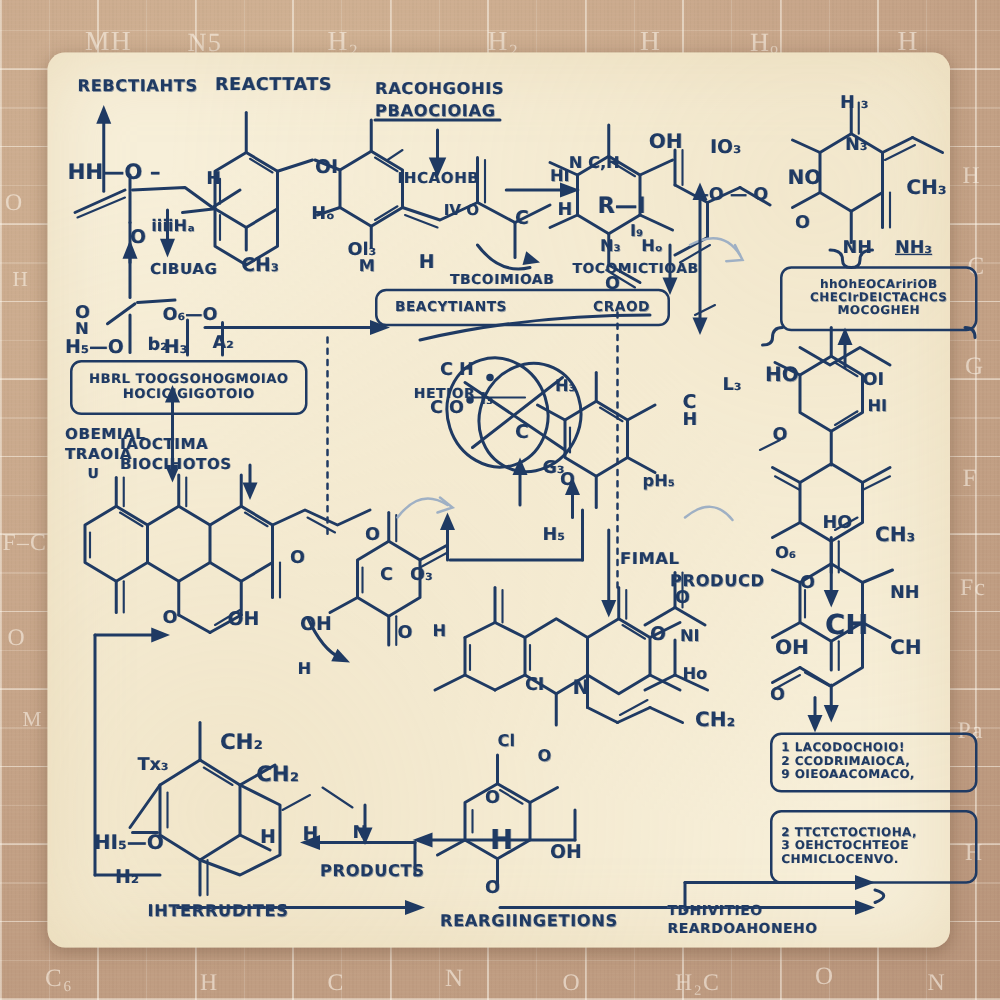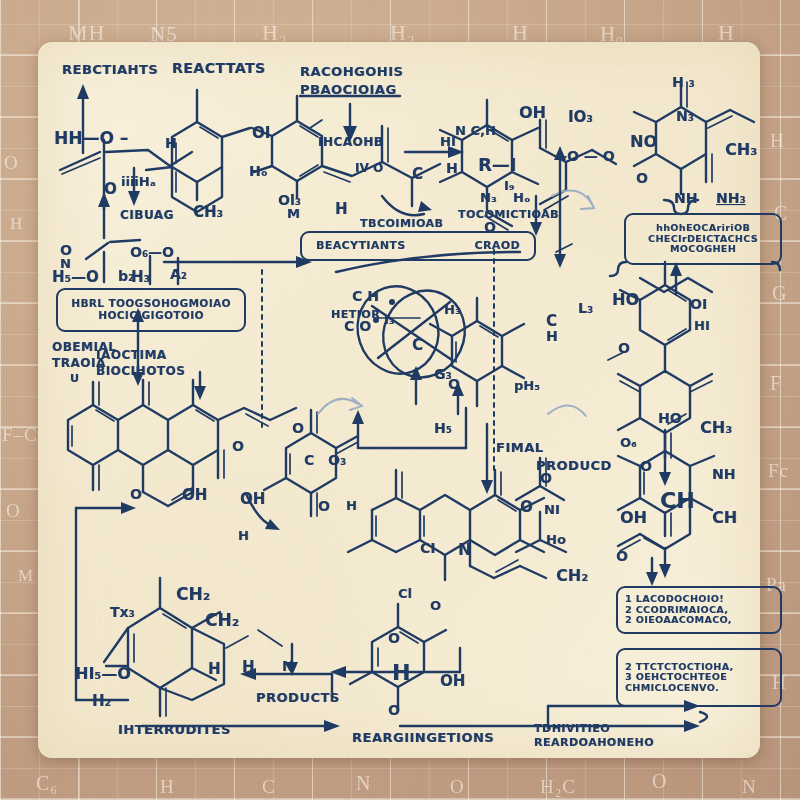--- a/index.html
+++ b/index.html
@@ -562,21 +562,21 @@
 
   <div class="box" style="left:624px;top:213px;width:158px;height:52px;">
     <div class="line" style="font-size:9.5px;">hhOhEOCAririOB</div>
     <div class="line" style="font-size:9.5px;">CHECIrDEICTACHCS</div>
     <div class="line" style="font-size:9.5px;">MOCOGHEH</div>
   </div>
 
   <div class="box left" style="left:616px;top:586px;width:166px;height:48px;align-items:flex-start;justify-content:center;">
     <div class="line" style="font-size:9.5px;">1  LACODOCHOIO!</div>
     <div class="line" style="font-size:9.5px;">2  CCODRIMAIOCA,</div>
-    <div class="line" style="font-size:9.5px;">2  OIEOAACOMACO,</div>
+    <div class="line" style="font-size:9.5px;">9  OIEOAACOMACO,</div>
   </div>
 
   <div class="box left" style="left:616px;top:648px;width:166px;height:59px;align-items:flex-start;justify-content:center;">
     <div class="line" style="font-size:9.5px;">2  TTCTCTOCTIOHA,</div>
     <div class="line" style="font-size:9.5px;">3  OEHCTOCHTEOE</div>
     <div class="line" style="font-size:9.5px;">CHMICLOCENVO.</div>
   </div>
 
 
   <div id="atoms">

